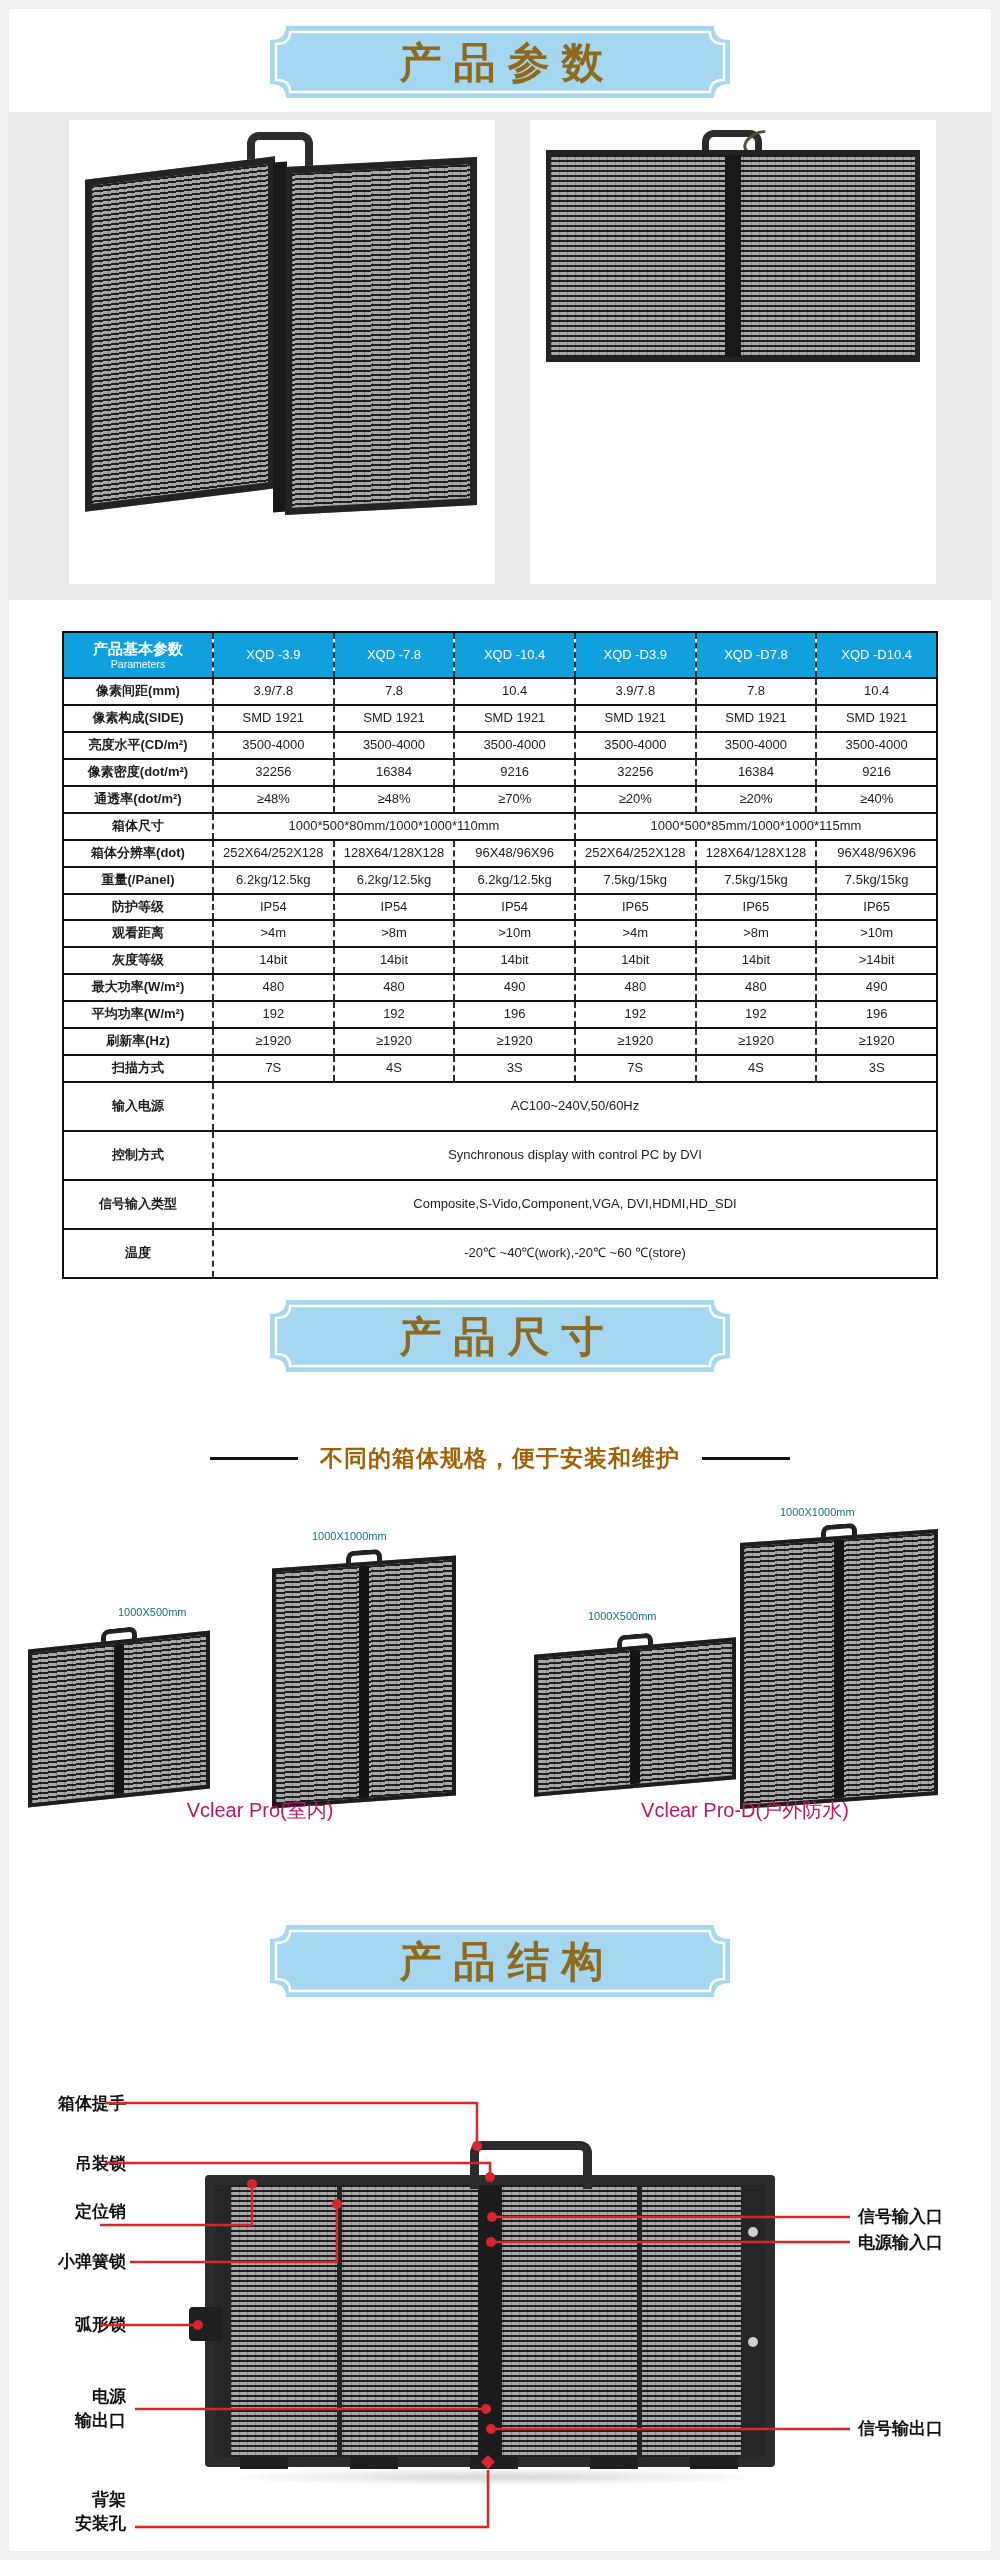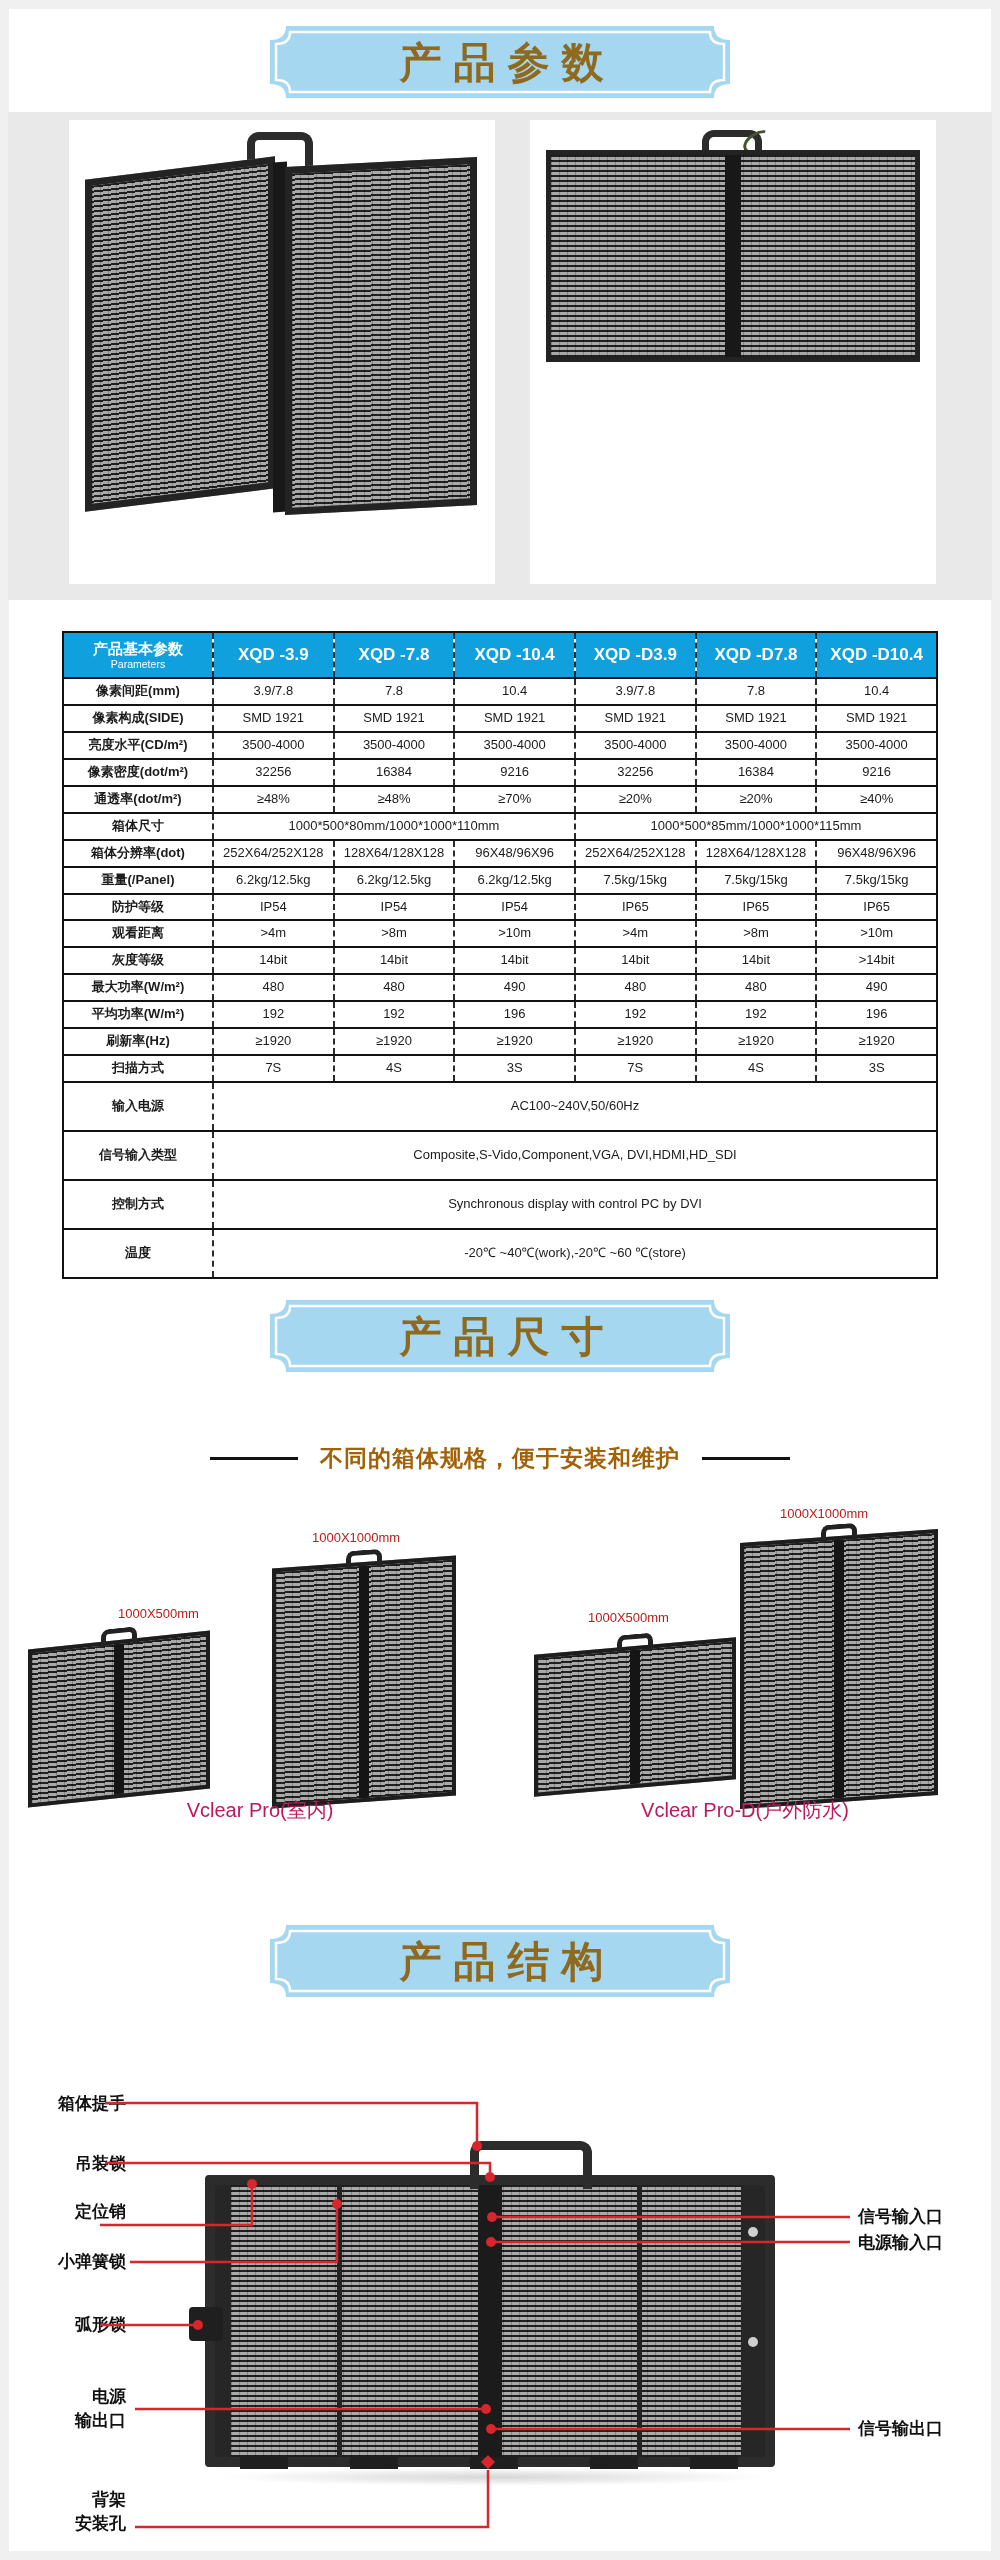--- a/index.html
+++ b/index.html
@@ -31,32 +31,32 @@
   .tablewrap{position:absolute;left:62px;top:631px;}
   table.spec{border-collapse:collapse;table-layout:fixed;width:876px;border:2px solid #111;
         font-size:13px;line-height:1.15;}
   table.spec col.c0{width:150px;}
   table.spec th,table.spec td{border-top:2px solid #111;text-align:center;
         padding:5px 2px;overflow:hidden;}
   table.spec td+td,table.spec th+th{border-left:2px dashed #2b2b2b;}
   table.spec thead th{background:#0fa0dd;color:#fff;border-top:none;height:34px;}
   .ct{font-size:15px;font-weight:bold;}
   .cs{font-size:10.5px;font-weight:normal;margin-top:1px;}
-  .mh{font-size:17px;font-weight:bold;}
+  .mh{font-size:13px;font-weight:normal;}
   td.lbl{font-weight:bold;font-size:13px;}
   td.fl{text-align:left;padding-left:34px;}
   tr.tall td{padding:16px 2px;}
 
   
   .subtitle-row{position:absolute;left:0;top:1443px;width:1000px;text-align:center;}
   .subtitle-row .dash{display:inline-block;width:88px;height:3px;background:#111;
         vertical-align:middle;margin:0 22px;}
   .subtitle-row .stxt{display:inline-block;vertical-align:middle;font-size:23px;
         font-weight:bold;color:#a16207;letter-spacing:1px;}
-  .dimlabel{position:absolute;font-size:13px;color:#b91c1c;}
+  .dimlabel{position:absolute;font-size:11px;color:#0f766e;}
   .dim-panel{position:absolute;border:4px solid #1d1d1d;box-sizing:border-box;}
   .dim-spine{position:absolute;left:50%;top:0;width:10px;height:100%;margin-left:-5px;background:#151515;}
   .dim-handle{position:absolute;left:50%;top:-16px;width:36px;height:18px;margin-left:-18px;
         border:5px solid #222;border-bottom:none;border-radius:8px 8px 0 0;box-sizing:border-box;}
   .caption{position:absolute;font-size:20px;color:#be185d;text-align:center;}
 
   
   .structure{position:absolute;left:0;top:2080px;width:1000px;height:480px;}
   .slabel{position:absolute;font-size:17px;font-weight:bold;color:#111;line-height:24px;
         white-space:pre-line;}
@@ -261,26 +261,26 @@
             <td>3S</td>
             <td>7S</td>
             <td>4S</td>
             <td>3S</td>
           </tr>
         <tr class="tall">
             <td class="lbl">输入电源</td>
             <td colspan="6" class="fl">AC100~240V,50/60Hz</td>
           </tr>
         <tr class="tall">
+            <td class="lbl">控制方式</td>
+            <td colspan="6" class="fl">Synchronous display with control PC by DVI</td>
+          </tr>
+        <tr class="tall">
             <td class="lbl">信号输入类型</td>
             <td colspan="6" class="fl">Composite,S-Vido,Component,VGA, DVI,HDMI,HD_SDI</td>
-          </tr>
-        <tr class="tall">
-            <td class="lbl">控制方式</td>
-            <td colspan="6" class="fl">Synchronous display with control PC by DVI</td>
           </tr>
         <tr class="tall">
             <td class="lbl">温度</td>
             <td colspan="6" class="fl">-20℃ ~40℃(work),-20℃ ~60 ℃(store)</td>
           </tr>
       </tbody>
     </table>
   </div>
 
   <div class="banner" style="top:1300px">

